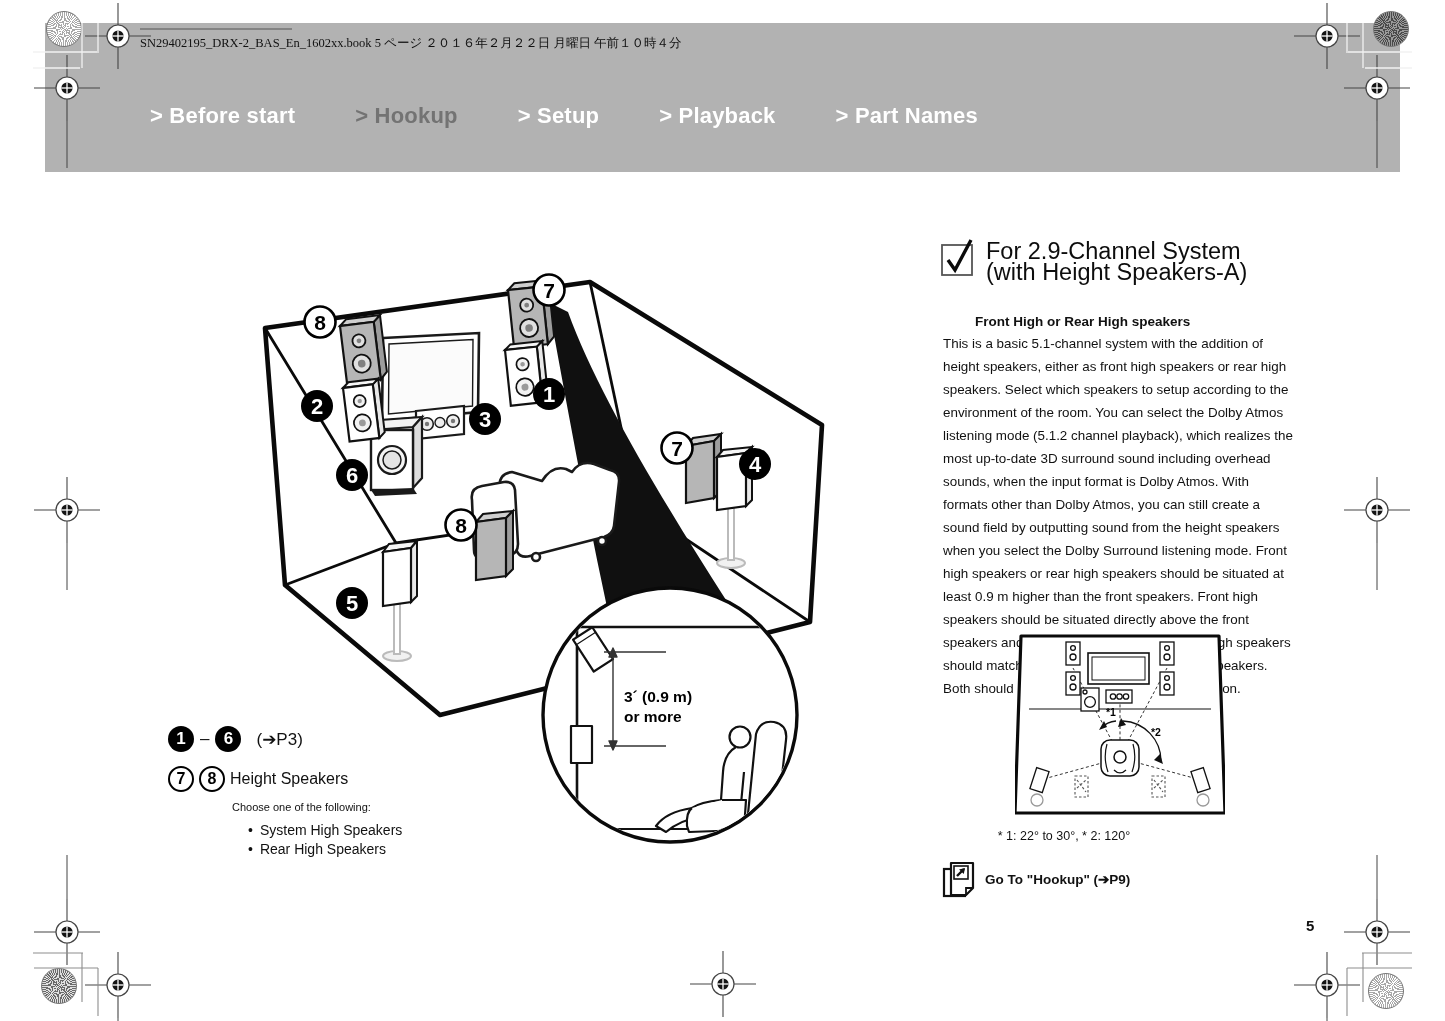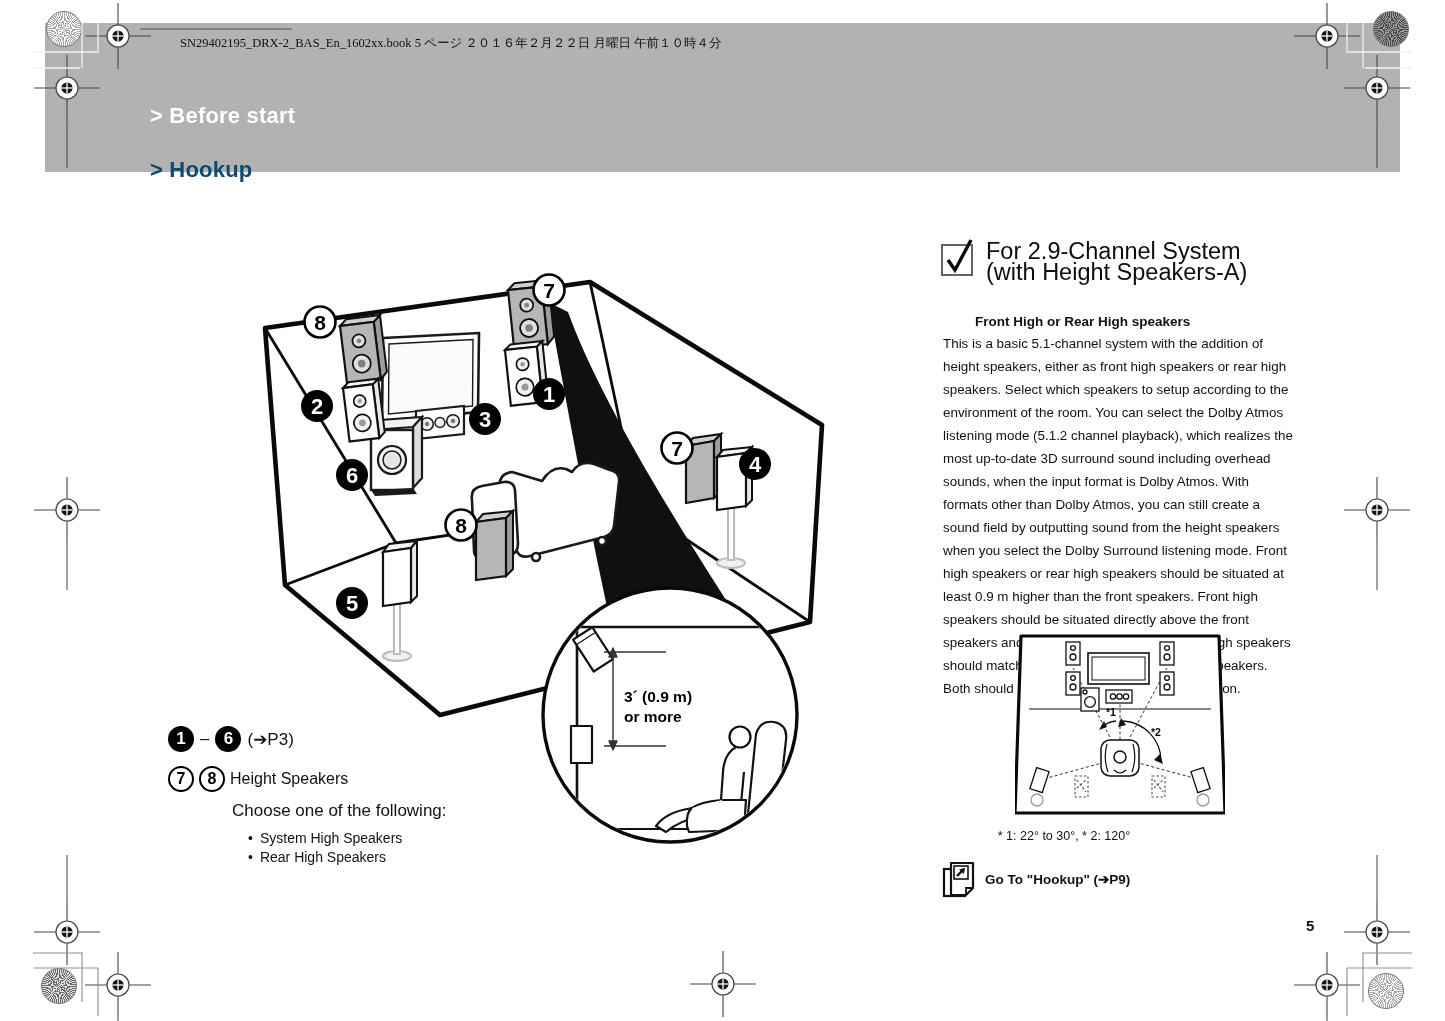--- a/index.html
+++ b/index.html
@@ -1,43 +1,43 @@
 <!DOCTYPE html>
 <html><head>
 <meta charset="utf-8">
 <style>
   html,body{margin:0;padding:0;background:#fff;}
   #page{position:relative;width:1445px;height:1021px;background:#fff;overflow:hidden;
         font-family:"Liberation Sans",sans-serif;color:#111;}
   .abs{position:absolute;}
   
   #band{left:45px;top:23px;width:1355px;height:149px;background:#b2b2b2;}
-  #docline{left:140px;top:35px;font-family:"Liberation Serif",serif;font-size:12.5px;color:#111;white-space:nowrap;margin-left:40px;}
-  #nav{left:150px;top:103px;display:flex;gap:28px;font-size:22px;font-weight:bold;letter-spacing:.2px;flex-direction:column;}
+  #docline{left:140px;top:35px;font-family:"Liberation Serif",serif;font-size:12.5px;color:#111;white-space:nowrap;}
+  #nav{left:150px;top:103px;display:flex;gap:60px;font-size:22px;font-weight:bold;letter-spacing:.2px;}
   #nav .navitem{color:#fff;white-space:nowrap;cursor:pointer;}
-  #nav .navitem.active{color:#0c4a6e;}
+  #nav .navitem.active{color:#737373;}
   
   #titleblock{left:938px;top:234px;}
   .titleline{position:absolute;left:48px;font-size:23.5px;line-height:31px;white-space:nowrap;color:#0d0d0d;}
   #art-head{left:943px;top:314px;font-size:13.5px;font-weight:bold;padding-left:32px;}
   #art-body{left:943px;top:332px;width:354px;font-size:13.4px;line-height:23px;text-align:left;}
   #mini-caption{left:944px;top:829px;width:240px;text-align:center;font-size:12.5px;}
   #goto-label{left:985px;top:871px;font-size:13.5px;font-weight:bold;white-space:nowrap;}
   #pagenum{left:1306px;top:917px;font-size:15px;font-weight:bold;}
   
   #legend{left:168px;top:726px;width:360px;}
   .lrow{display:flex;align-items:center;margin-bottom:0;}
   .numfill{width:26px;height:26px;border-radius:50%;background:#000;color:#fff;font-weight:bold;
            font-size:17px;display:inline-flex;align-items:center;justify-content:center;flex:0 0 auto;}
   .numring{width:22px;height:22px;border-radius:50%;border:2.3px solid #000;background:#fff;color:#000;
            font-weight:bold;font-size:16px;display:inline-flex;align-items:center;justify-content:center;flex:0 0 auto;}
   #legend-row1{gap:6px;font-size:17px;}
   #legend-row2{margin-top:14px;gap:5px;font-size:16px;}
   #legend-row2 .lab{}
-  #legend-choose{margin-top:9px;margin-left:64px;font-size:17px;}
+  #legend-choose{margin-top:9px;margin-left:64px;font-size:11px;}
   #legend-opts{margin-top:8px;margin-left:80px;font-size:14px;line-height:19px;}
   #legend-opts .opt{display:flex;gap:7px;}
   
   .pinwheel{width:34px;height:34px;border-radius:50%;border:1px solid #777;}
   .pw-light{background:repeating-conic-gradient(#a8a8a8 0deg 3.75deg,#ffffff 3.75deg 7.5deg);}
   .pw-dark{background:repeating-conic-gradient(#4a4a4a 0deg 3.75deg,#9a9a9a 3.75deg 7.5deg);}
   .pw-mid{background:repeating-conic-gradient(#6a6a6a 0deg 3.75deg,#e0e0e0 3.75deg 7.5deg);}
   svg text{font-family:"Liberation Sans",sans-serif;}
   .mk-fill-txt{fill:#fff;font-size:22px;font-weight:bold;}
   .mk-ring-txt{fill:#000;font-size:21px;font-weight:bold;}
@@ -237,21 +237,21 @@
         </g>
       </g>
     </g>
   </svg>
 
   <div id="legend" class="abs">
     <div class="lrow" id="legend-row1">
       <span class="numfill">1</span>
       <span>–</span>
       <span class="numfill">6</span>
-      <span style="margin-left:0">(➔P3)</span>
+      <span style="margin-left:9px">(➔P3)</span>
     </div>
     <div class="lrow" id="legend-row2">
       <span class="numring">7</span>
       <span class="numring">8</span>
       <span class="lab">Height Speakers</span>
     </div>
     <div id="legend-choose">Choose one of the following:</div>
     <div id="legend-opts">
       <div class="opt">
           <span>•</span>

